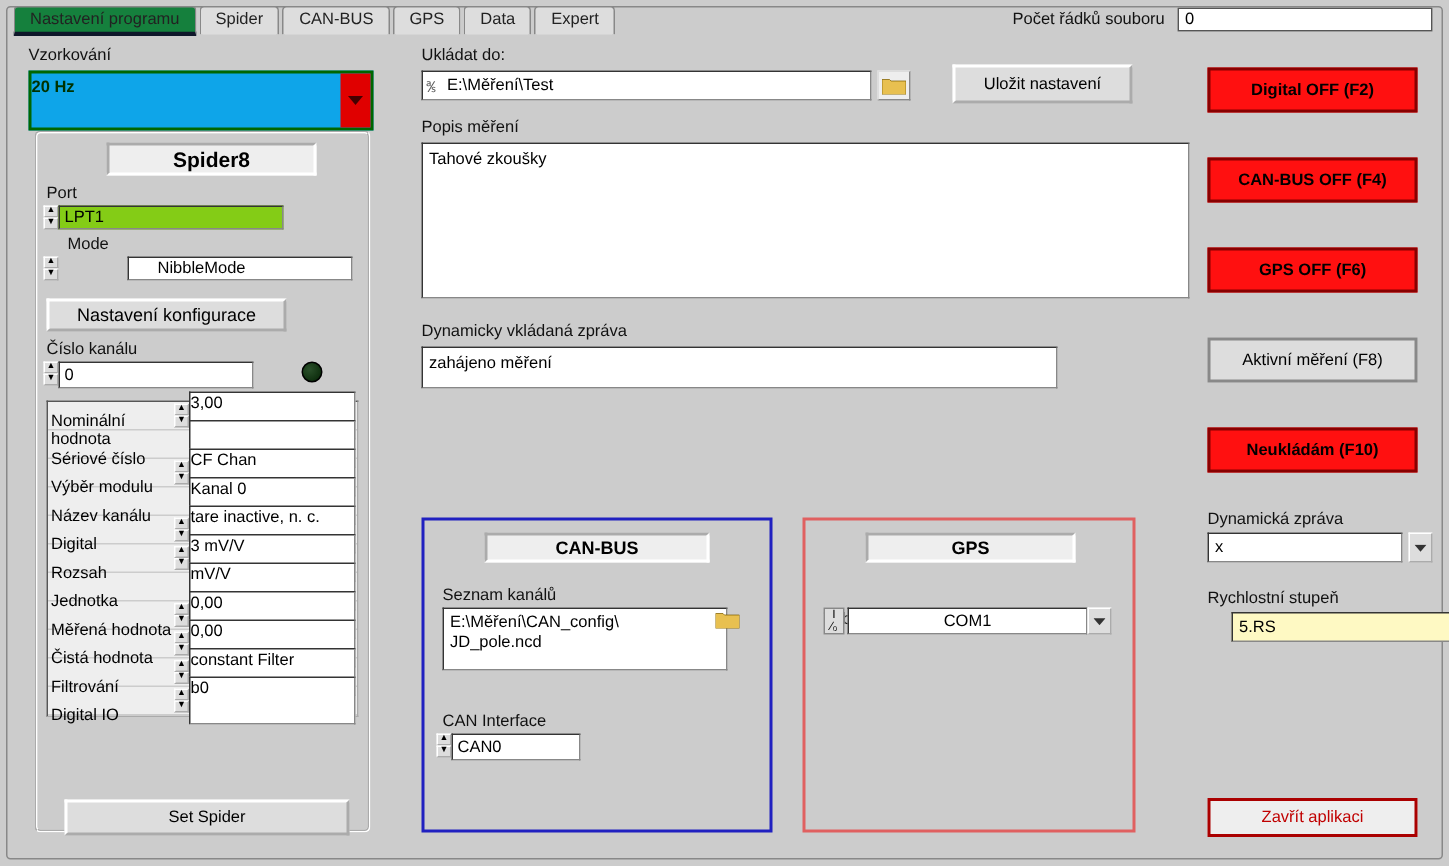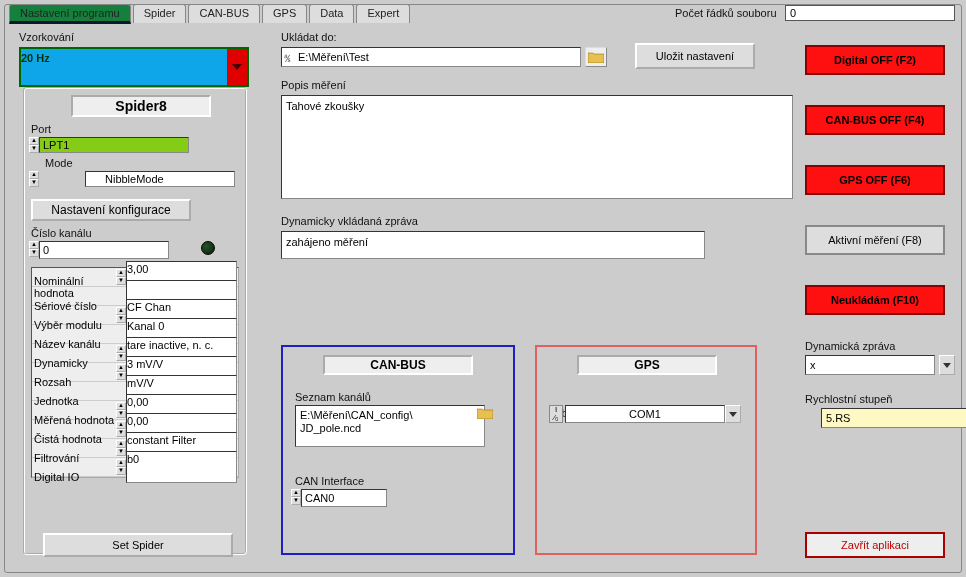--- a/index.html
+++ b/index.html
@@ -163,21 +163,21 @@
               <div>▼</div>
             </div>
             <div class="tval">CF Chan</div>
           </div>
           <div class="trow">
             <div class="tlabel">Název kanálu</div>
             <div style="width: 10px;"></div>
             <div class="tval">Kanal 0</div>
           </div>
           <div class="trow">
-            <div class="tlabel">Dynamicky</div>
+            <div class="tlabel">Digital</div>
             <div class="spin tspin">
               <div>▲</div>
               <div>▼</div>
             </div>
             <div class="tval">tare inactive, n. c.</div>
           </div>
           <div class="trow">
             <div class="tlabel">Rozsah</div>
             <div class="spin tspin">
               <div>▲</div>

